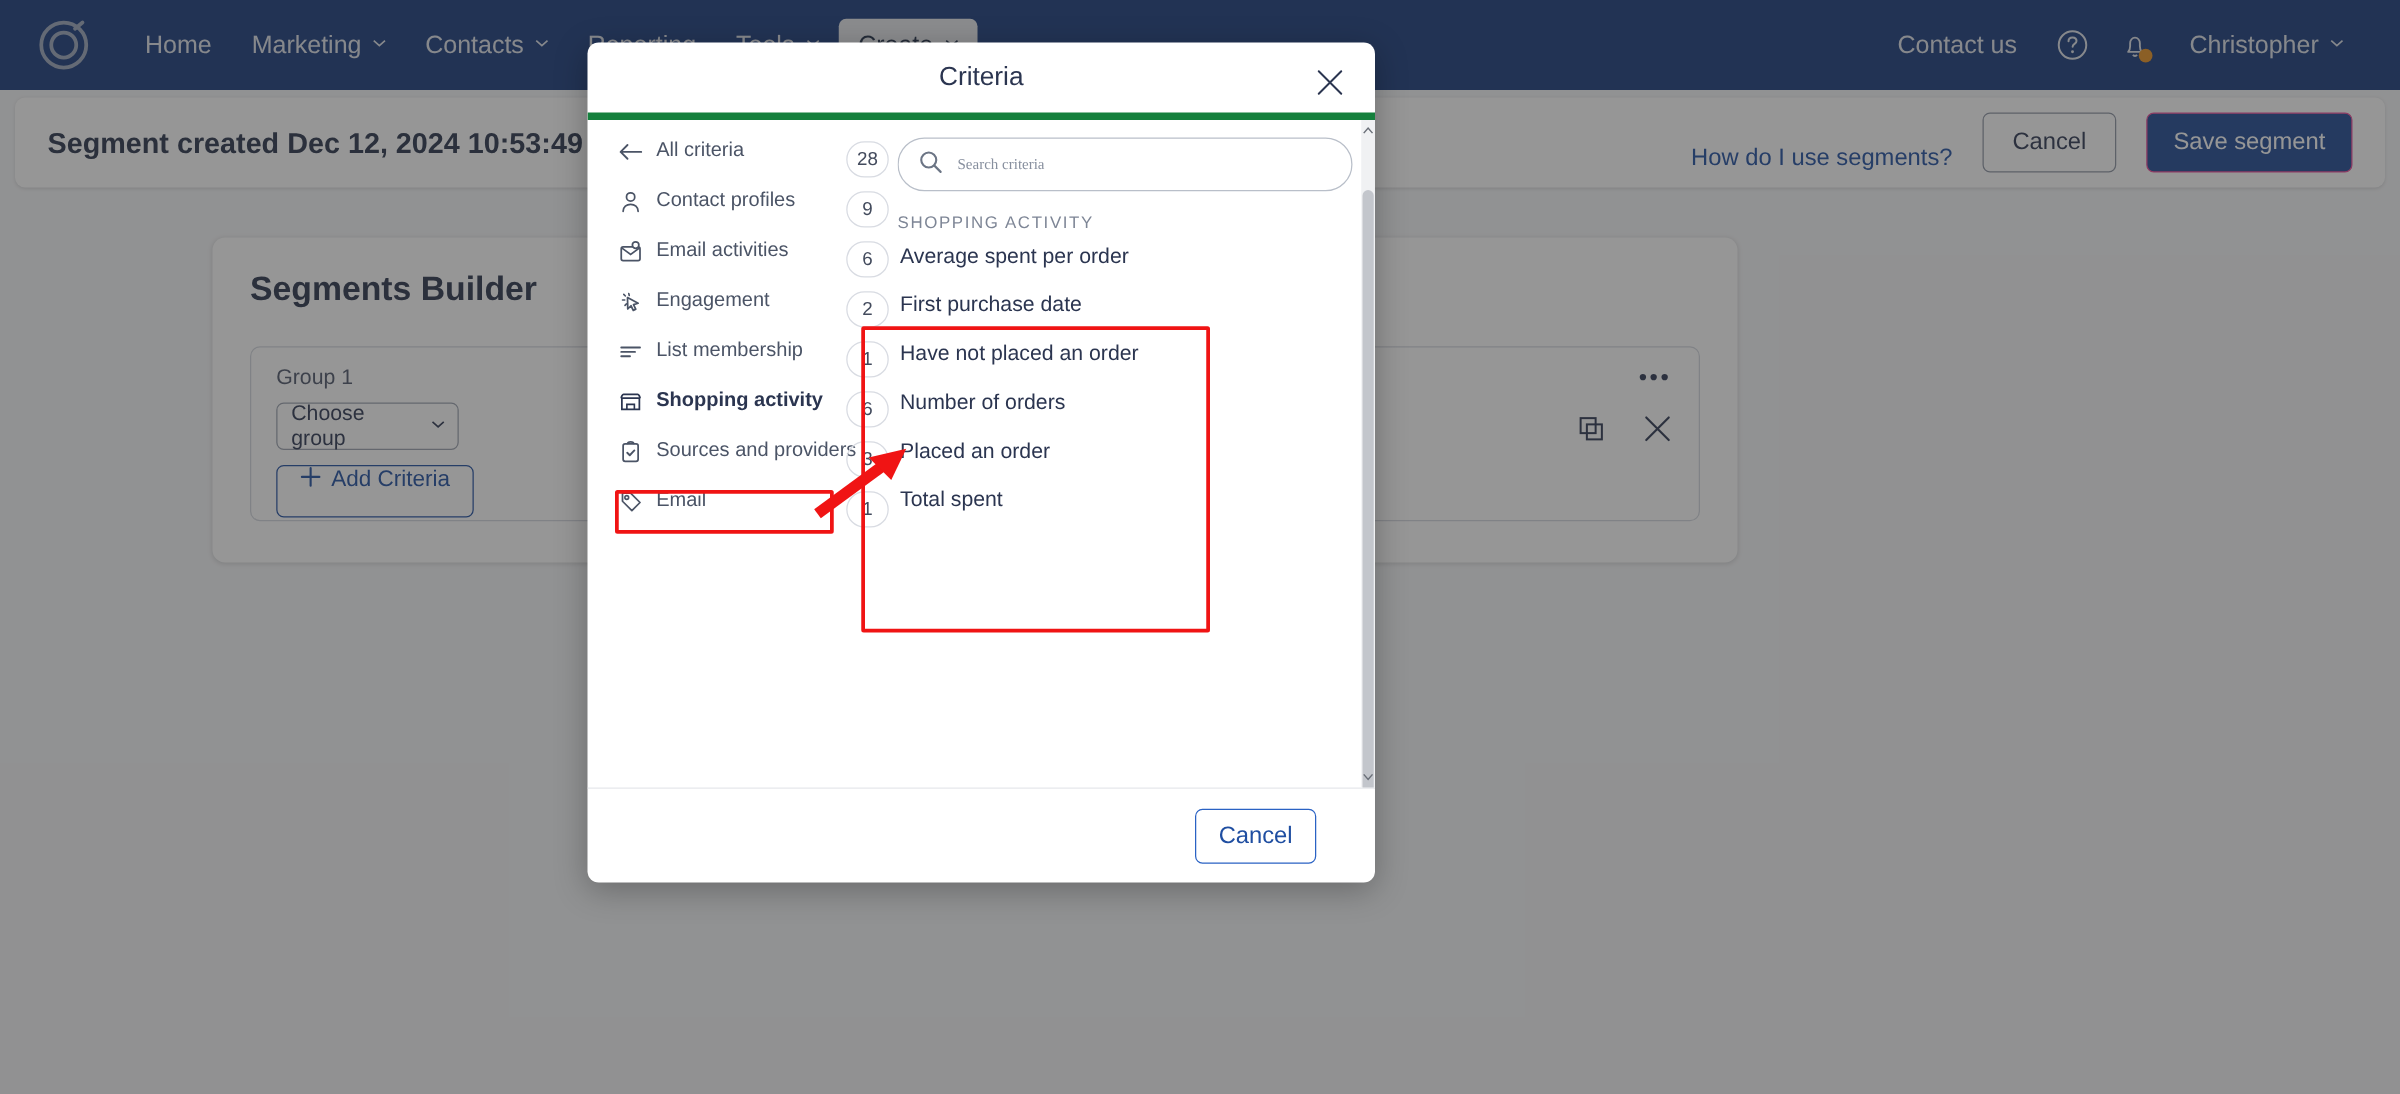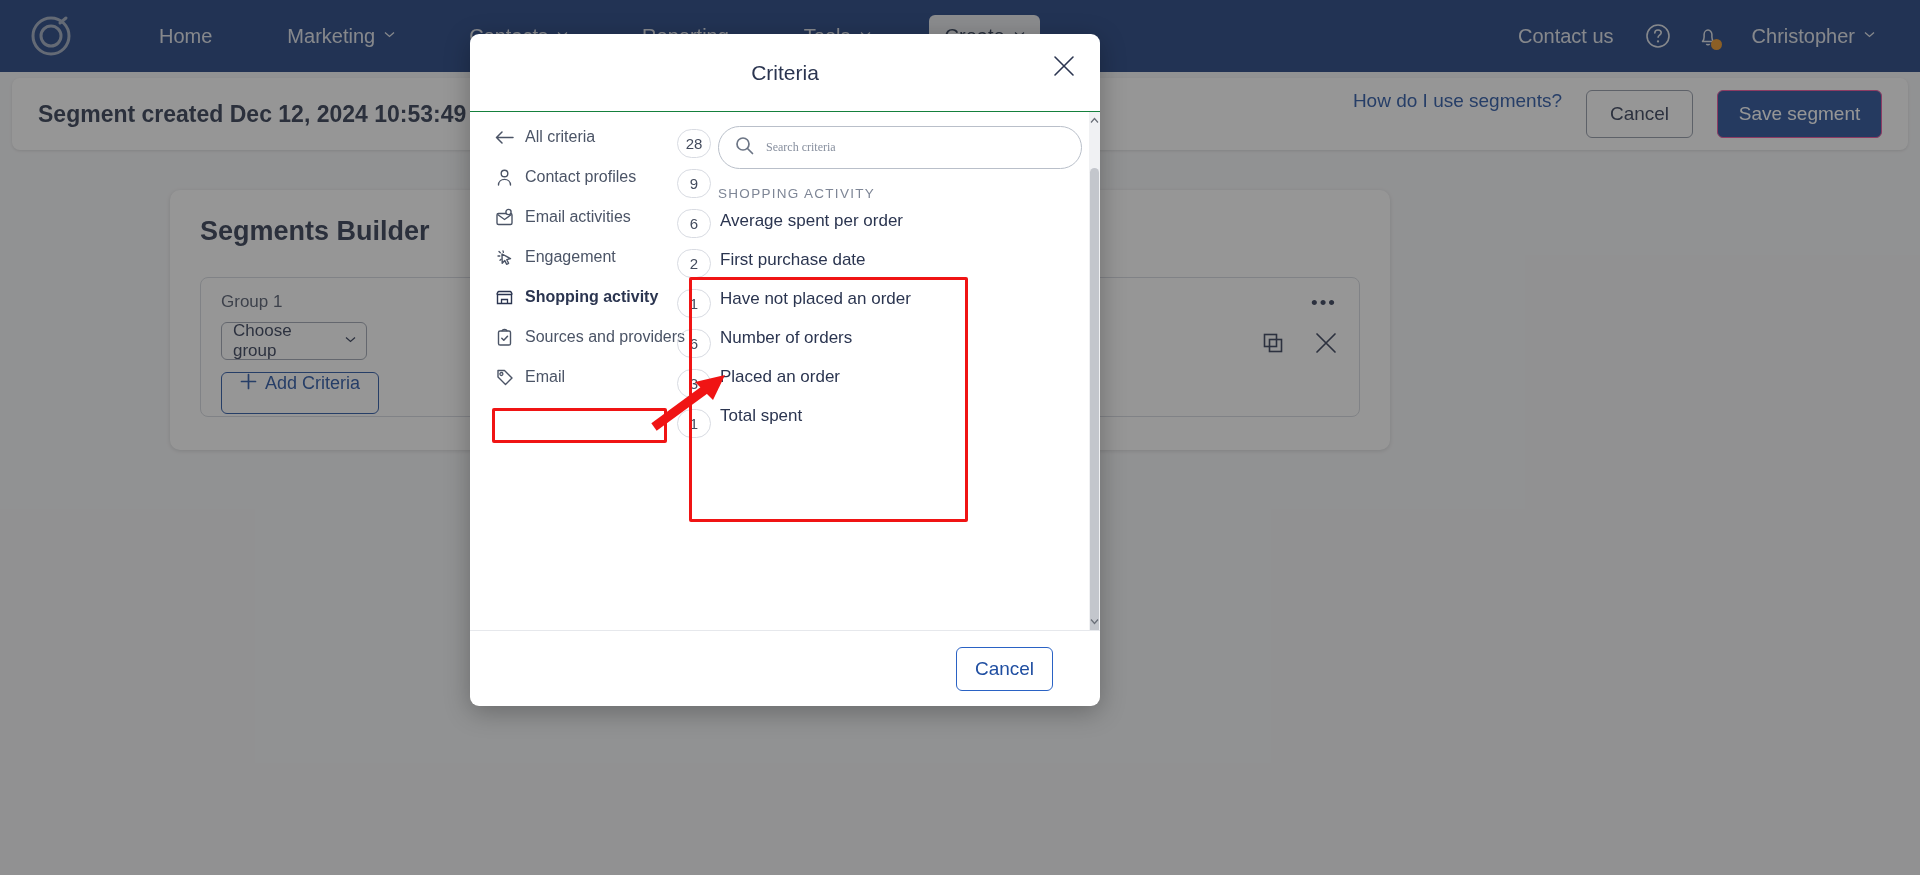--- a/index.html
+++ b/index.html
@@ -10,21 +10,21 @@
     background: #ffffff;
   }
 
   
   #page { position: absolute; inset: 0; background: #f5f6f8; }
 
   
   #topnav {
     position: absolute; top: 0; left: 0; width: 1920px; height: 72px;
     background: #16387a; display: flex; align-items: center;
-    padding: 0 30px; z-index: 3; gap: 43px;
+    padding: 0 30px; z-index: 3;
   }
   #logo { width: 42px; height: 42px; margin-right: 28px; flex: none; }
   .navlink {
     color: #dfe3ea; font-size: 20px; padding: 10px 16px;
     display: flex; align-items: center; gap: 9px; white-space: nowrap;
     border-radius: 6px; cursor: pointer;
   }
   .navlink.active { background: #e9ebef; color: #1c2b45; }
   .caret { display: inline-block; width: 10px; height: 10px; }
   .caret svg { display: block; }
@@ -39,21 +39,21 @@
   }
 
   
   #subheader {
     position: absolute; top: 78px; left: 12px; width: 1896px; height: 72px;
     background: #ffffff; border-radius: 8px;
     box-shadow: 0 1px 3px rgba(0,0,0,.12);
     display: flex; align-items: center; padding: 0 26px; z-index: 2;
   }
   #created-label { font-size: 23px; font-weight: 700; color: #28334a; }
-  #subheader-right { margin-left: auto; display: flex; align-items: flex-start; gap: 24px; }
+  #subheader-right { margin-left: auto; display: flex; align-items: flex-end; gap: 24px; }
   #help-link { color: #1f4ea1; font-size: 19px; cursor: pointer; }
   .btn {
     font-family: "Liberation Sans", sans-serif;
     font-size: 19px; border-radius: 6px; cursor: pointer;
     display: flex; align-items: center; justify-content: center;
   }
   #cancel-top {
     width: 107px; height: 48px; border: 1px solid #8d94a3;
     background: #fff; color: #2b3550;
   }
@@ -95,22 +95,22 @@
   #overlay {
     position: absolute; inset: 0; background: rgba(45,45,45,.50); z-index: 10;
   }
   #modal {
     position: absolute; left: 470px; top: 34px; width: 630px; height: 672px;
     background: #ffffff; border-radius: 9px; z-index: 11;
     box-shadow: 0 6px 26px rgba(0,0,0,.28);
     display: flex; flex-direction: column; overflow: hidden;
   }
   #modal-header {
-    height: 78px; flex: none; display: flex; align-items: center;
-    justify-content: center; position: relative; border-bottom: 1px solid #15803d;
+    height: 62px; flex: none; display: flex; align-items: center;
+    justify-content: center; position: relative; border-bottom: 6px solid #15803d;
   }
   #modal-title { font-size: 21px; color: #2b3550; }
   #modal-close {
     position: absolute; right: 20px; top: 16px; width: 32px; height: 32px;
     display: flex; align-items: center; justify-content: center; cursor: pointer;
   }
   #modal-body { flex: 1; display: flex; position: relative; overflow: hidden; }
 
   
   #cat-col { width: 200px; flex: none; padding: 16px 0 0 25px; }
@@ -356,20 +356,28 @@
         <div class="cat-item">
           <span class="cat-ico">
             <svg width="19" height="19" viewBox="0 0 19 19">
                 <path d="M7 6l8.5 4.6-3.7 1.1 1.8 3.6-2 1-1.8-3.7-2.6 2.6z" fill="none" stroke="#4b5466" stroke-width="1.4" stroke-linejoin="round"></path>
                 <path d="M4 3.5l1.3 1.3M3 8h1.8M5 12.3l1.2-1.2M8 2.8l.4 1.6" stroke="#4b5466" stroke-width="1.3" stroke-linecap="round"></path>
               </svg>
           </span>
           <span>Engagement</span>
         </div>
 
+        <div class="cat-item">
+          <span class="cat-ico">
+            <svg width="19" height="19" viewBox="0 0 19 19">
+                <path d="M2 6h15M2 9.5h11M2 13h7" stroke="#4b5466" stroke-width="1.5" stroke-linecap="round"></path>
+              </svg>
+          </span>
+          <span>List membership</span>
+        </div>
 
         <div class="cat-item sel">
           <span class="cat-ico">
             <svg width="19" height="19" viewBox="0 0 19 19">
                 <path d="M2.5 6.5h14v9h-14z" fill="none" stroke="#2b3550" stroke-width="1.4"></path>
                 <path d="M2 6.5c0-1 1-3 1.8-3h11.4c.8 0 1.8 2 1.8 3" fill="none" stroke="#2b3550" stroke-width="1.4" stroke-linejoin="round"></path>
                 <path d="M6.5 15.5v-4h6v4" fill="none" stroke="#2b3550" stroke-width="1.3"></path>
               </svg>
           </span>
           <span>Shopping activity</span>

